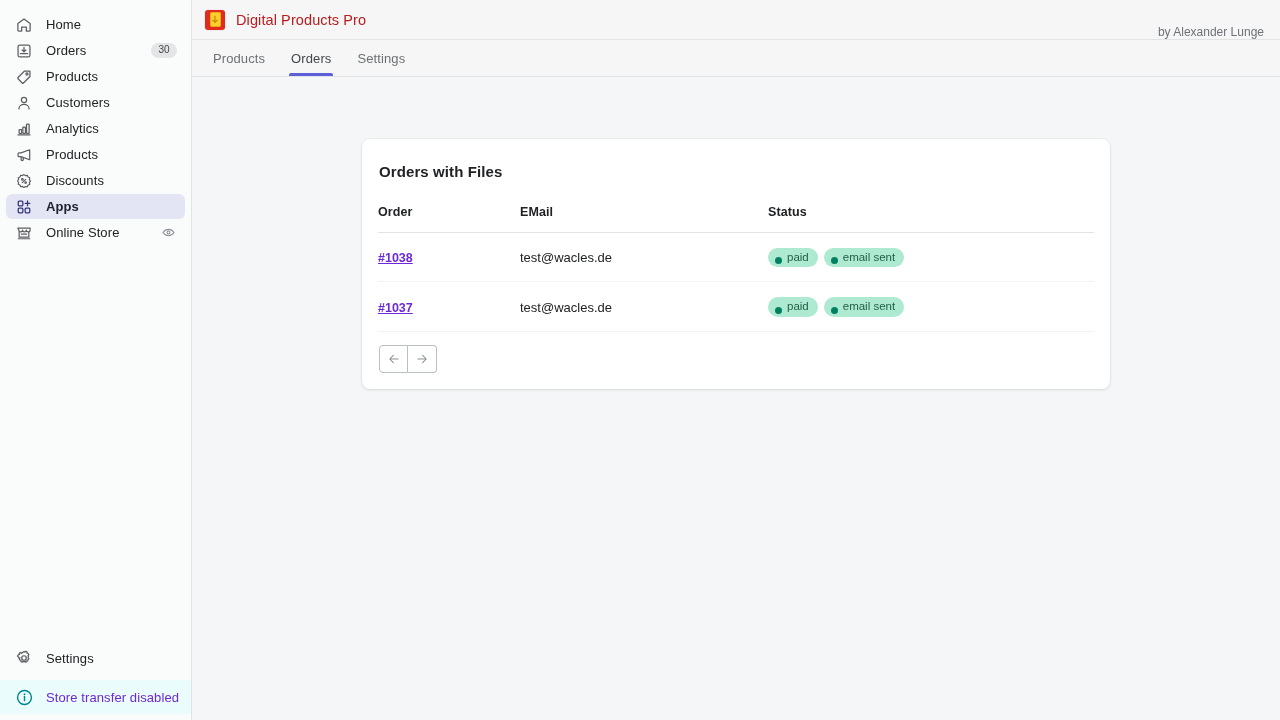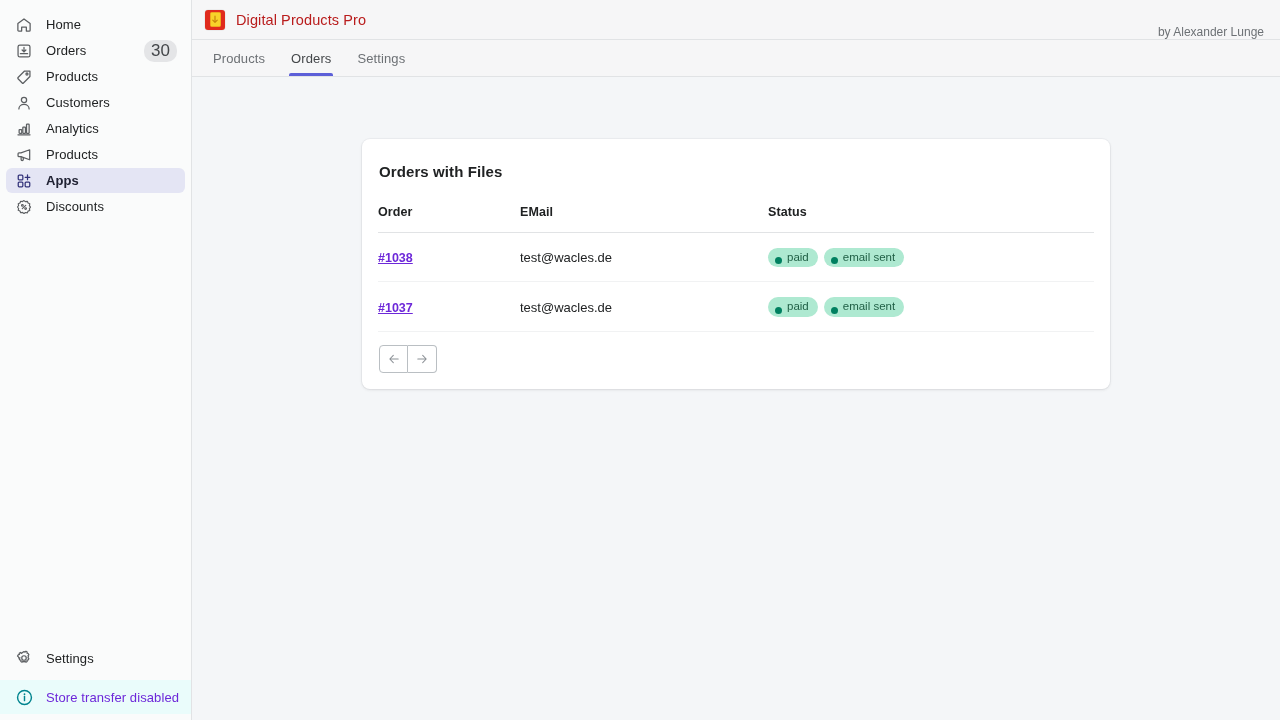--- a/index.html
+++ b/index.html
@@ -44,21 +44,21 @@
     letter-spacing: 0.1px;
     white-space: nowrap;
   }
   .nav-item.active { background: #e4e5f4; }
   .nav-item.active .lbl { font-weight: bold; color: #202233; }
   .nav-item.active .ico { color: #33337a; }
   .nav-badge {
     margin-left: auto;
     background: #e4e5e7;
     color: #44474a;
-    font-size: 17px;
+    font-size: 10px;
     border-radius: 10px;
     padding: 2px 7px 3px 7px;
     line-height: 1;
     min-width: 26px;
     text-align: center;
   }
 
   .section-head {
     display: flex; align-items: center;
     height: 24px;
@@ -299,45 +299,61 @@
       <div class="nav-item">
         <span class="ico">
           <svg width="18" height="18" viewBox="0 0 20 20" fill="none" stroke="currentColor" stroke-width="1.4">
             <path d="M16.3 4.2 6.6 7.6H4.4a1 1 0 0 0-1 1v2.3a1 1 0 0 0 1 1h2.2l9.7 3.4z" stroke-linejoin="round"></path>
             <path d="M6.8 12v3.1a1.2 1.2 0 0 0 2.4 0V12.8" stroke-linecap="round" stroke-linejoin="round"></path>
           </svg>
         </span>
         <span class="lbl">Products</span>
       </div>
 
-      <div class="nav-item active">
-        <span class="ico">
-          <svg width="18" height="18" viewBox="0 0 20 20" fill="none" stroke="currentColor" stroke-width="1.4">
-            <rect x="3.6" y="3.6" width="5.1" height="5.1" rx="1"></rect>
-            <rect x="3.6" y="11.3" width="5.1" height="5.1" rx="1"></rect>
-            <rect x="11.3" y="11.3" width="5.1" height="5.1" rx="1"></rect>
-            <path d="M13.9 3.3v5.2M11.3 5.9h5.2" stroke-linecap="round"></path>
-          </svg>
-        </span>
-        <span class="lbl">Apps</span>
-      </div>
-
       <div class="nav-item">
         <span class="ico">
           <svg width="18" height="18" viewBox="0 0 20 20" fill="none" stroke="currentColor" stroke-width="1.3">
             <path d="M10 2.9l1.7 1.2 2-.4.8 1.9 1.9.8-.4 2 1.2 1.7-1.2 1.7.4 2-1.9.8-.8 1.9-2-.4L10 17.2l-1.7-1.2-2 .4-.8-1.9-1.9-.8.4-2L2.8 10l1.2-1.7-.4-2 1.9-.8.8-1.9 2 .4z" stroke-linejoin="round"></path>
             <path d="M8.1 11.9 11.9 8.1" stroke-linecap="round"></path>
             <circle cx="8.2" cy="8.2" r=".95"></circle>
             <circle cx="11.8" cy="11.8" r=".95"></circle>
           </svg>
         </span>
         <span class="lbl">Discounts</span>
       </div>
 
-
+      <div class="nav-item active">
+        <span class="ico">
+          <svg width="18" height="18" viewBox="0 0 20 20" fill="none" stroke="currentColor" stroke-width="1.4">
+            <rect x="3.6" y="3.6" width="5.1" height="5.1" rx="1"></rect>
+            <rect x="3.6" y="11.3" width="5.1" height="5.1" rx="1"></rect>
+            <rect x="11.3" y="11.3" width="5.1" height="5.1" rx="1"></rect>
+            <path d="M13.9 3.3v5.2M11.3 5.9h5.2" stroke-linecap="round"></path>
+          </svg>
+        </span>
+        <span class="lbl">Apps</span>
+      </div>
+
+
+      <div class="nav-item">
+        <span class="ico">
+          <svg width="18" height="18" viewBox="0 0 20 20" fill="none" stroke="currentColor" stroke-width="1.35">
+            <path d="M3.2 4.6h13.6v2.1a2.1 2.1 0 0 1-4.2 0 2.1 2.1 0 0 1-4.2 0 2.1 2.1 0 0 1-4.2 0z" stroke-linejoin="round"></path>
+            <path d="M4.6 8.9v5.6h10.8V8.9" stroke-linecap="round"></path>
+            <path d="M3.6 16.4h12.8M7.1 11.3h5.8" stroke-linecap="round"></path>
+          </svg>
+        </span>
+        <span class="lbl">Online Store</span>
+        <span class="trail">
+          <svg width="15" height="15" viewBox="0 0 20 20" fill="none" stroke="currentColor" stroke-width="1.4">
+            <path d="M2.6 10S5.5 5.8 10 5.8 17.4 10 17.4 10 14.5 14.2 10 14.2 2.6 10 2.6 10z" stroke-linejoin="round"></path>
+            <circle cx="10" cy="10" r="1.9"></circle>
+          </svg>
+        </span>
+      </div>
 
     </div>
 
     <div class="nav-bottom">
       <div class="nav-item settings">
         <span class="ico">
           <svg width="18" height="18" viewBox="0 0 20 20" fill="none" stroke="currentColor" stroke-width="1.35">
             <circle cx="10" cy="10" r="2.5"></circle>
             <path d="M10 2.9l1.25.55.95-1.0 1.35.78-.25 1.35 1.35.45.78 1.35-1.0.95.55 1.25-.55 1.25 1.0.95-.78 1.35-1.35.45.25 1.35-1.35.78-.95-1.0-1.25.55-1.25-.55-.95 1.0-1.35-.78.25-1.35-1.35-.45-.78-1.35 1.0-.95L4.35 10l-.55-1.25-1.0-.95.78-1.35 1.35-.45-.25-1.35 1.35-.78.95 1.0z" stroke-linejoin="round"></path>
           </svg>

